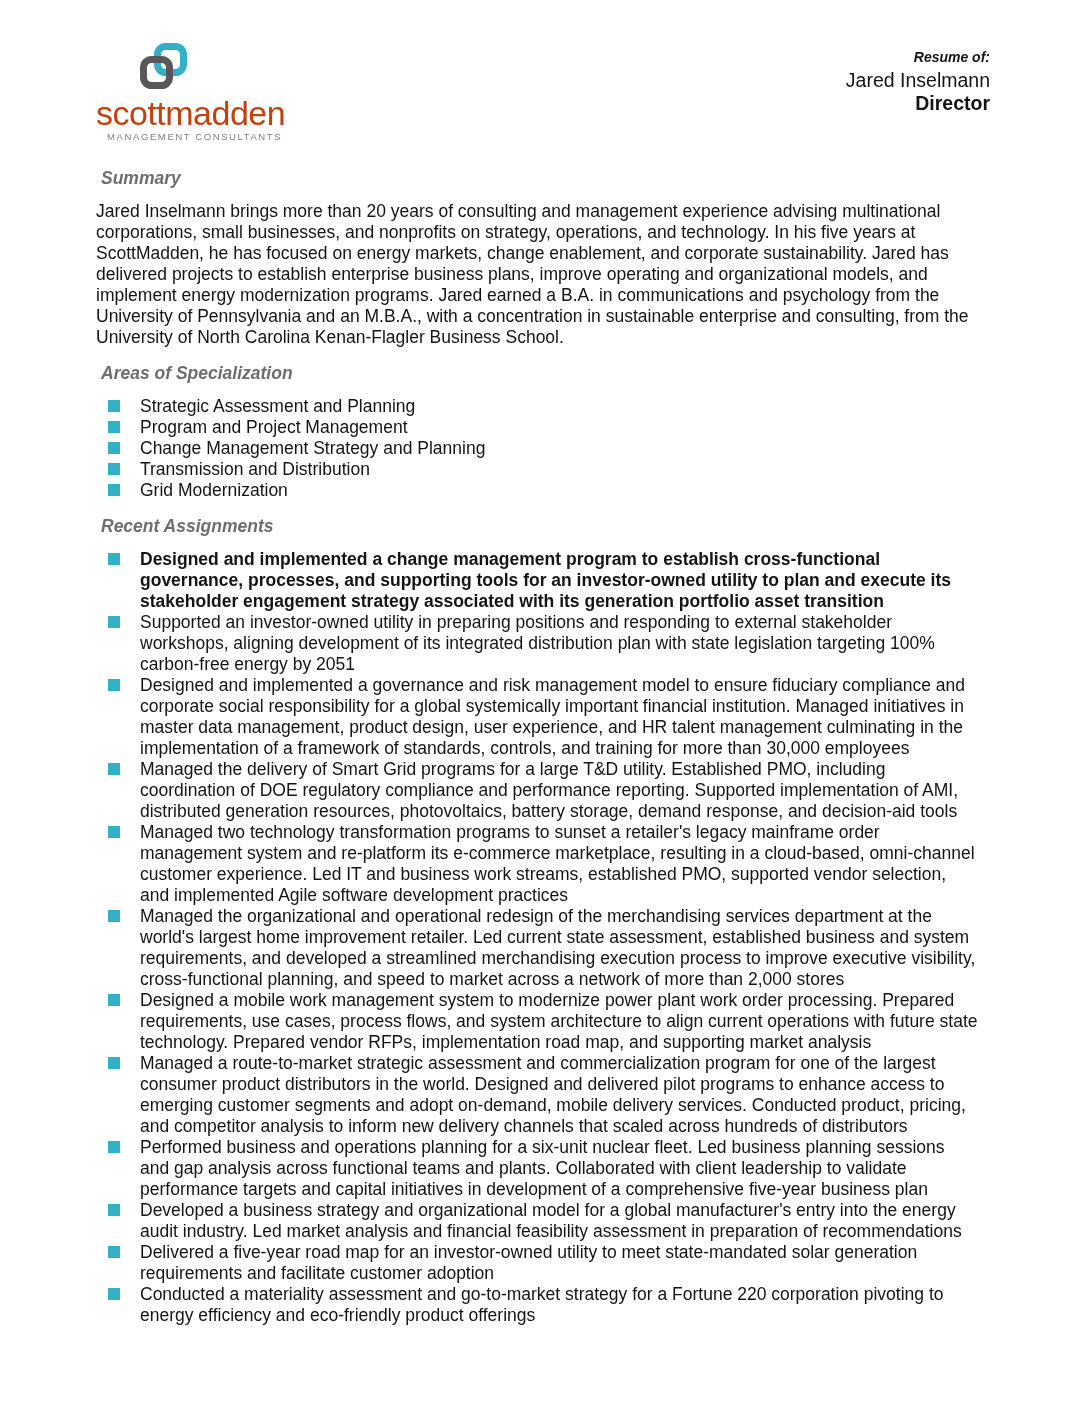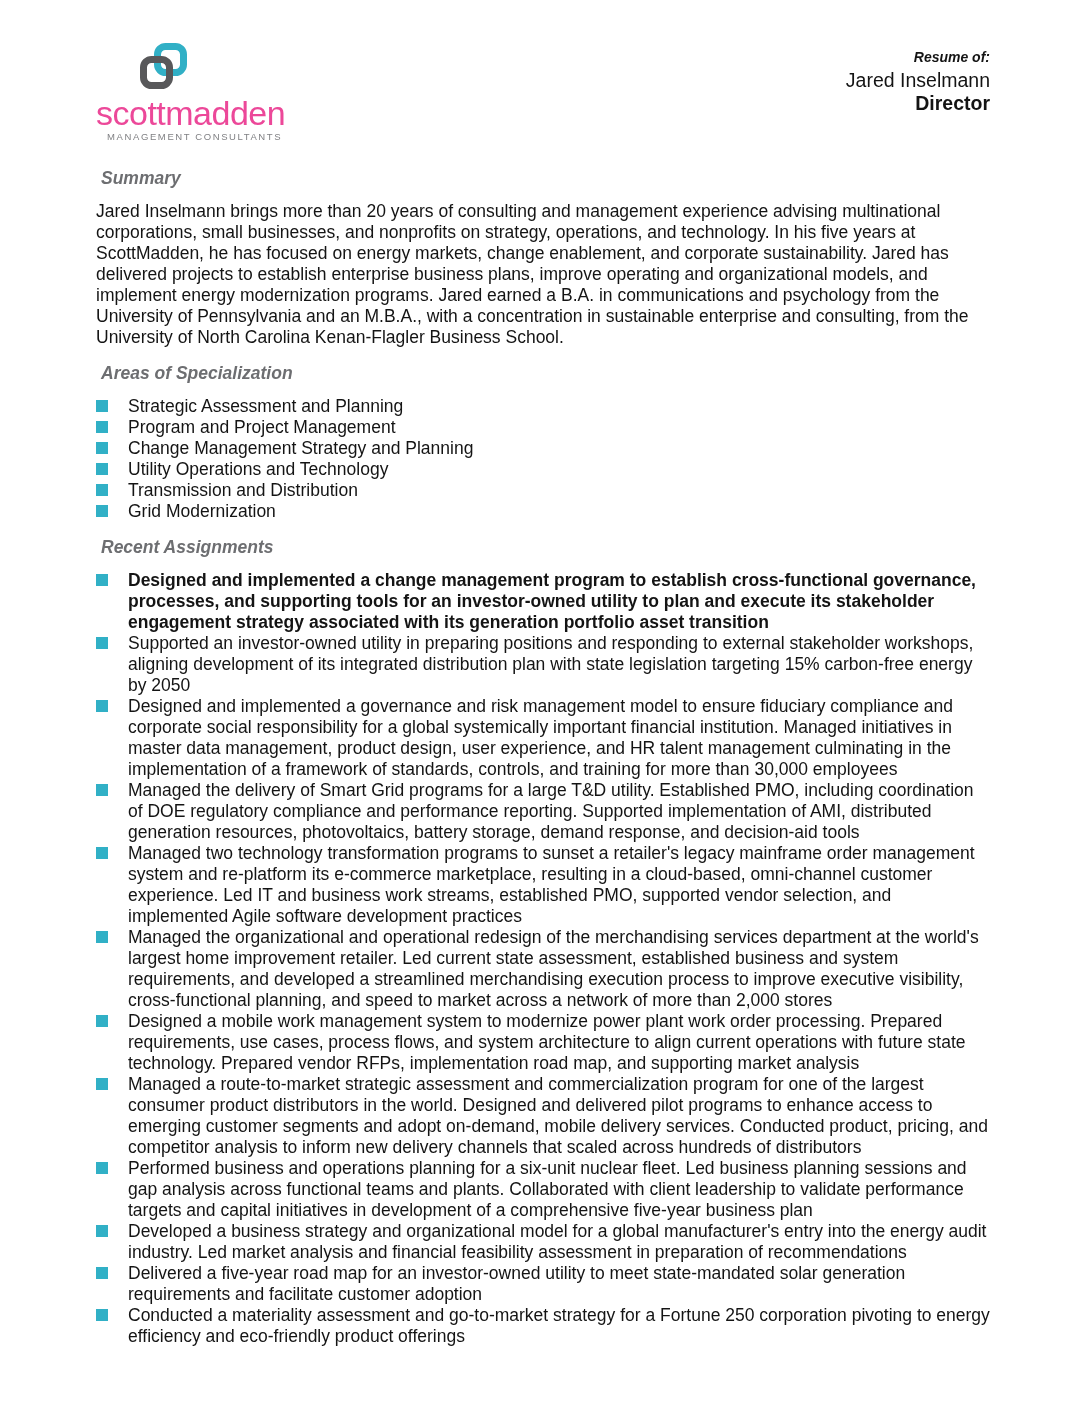--- a/index.html
+++ b/index.html
@@ -15,21 +15,21 @@
   }
   
   .header{display:flex;justify-content:space-between;align-items:flex-start;margin-bottom:24px;}
   .logo{display:inline-block;}
   .logo-icon{display:block;margin:2px 0 0 43px;}
   .logo-wordmark{
     display:block;
     font-size:34px;
     line-height:34px;
     letter-spacing:-0.5px;
-    color:#ec4899;
+    color:#c2410c;
     margin-top:2px;
   }
   .logo-tagline{
     display:block;
     text-align:right;
     font-size:9.5px;
     line-height:14px;
     letter-spacing:1.6px;
     color:#808184;
     padding-right:3px;
@@ -46,21 +46,21 @@
     font-style:italic;
     color:#6d6e71;
     margin:0 0 12px 5px;
   }
   .summary-text{
     font-size:17.5px;
     line-height:21px;
     margin:0 0 15px 0;
   }
   .section{margin-bottom:15px;}
-  ul.bullet-list{list-style:none;margin:0;padding:0;}
+  ul.bullet-list{list-style:none;margin:12px;padding:0;}
   ul.bullet-list li{
     position:relative;
     padding-left:32px;
     font-size:17.5px;
     line-height:21px;
   }
   ul.bullet-list li.bold{font-weight:bold;}
   .bullet-square{
     position:absolute;
     left:0;
@@ -110,44 +110,40 @@
         <li>
           <span class="bullet-square"></span>
           <span>Program and Project Management</span>
         </li>
         <li>
           <span class="bullet-square"></span>
           <span>Change Management Strategy and Planning</span>
         </li>
         <li>
           <span class="bullet-square"></span>
-          <span>Utility Operations and Technology</span>
-        </li>
-        <li>
-          <span class="bullet-square"></span>
           <span>Transmission and Distribution</span>
         </li>
         <li>
           <span class="bullet-square"></span>
           <span>Grid Modernization</span>
         </li>
       </ul>
   </div>
 
   <div class="section">
     <h2 class="section-heading">Recent Assignments</h2>
     <ul class="bullet-list">
 
     <li class="bold">
           <span class="bullet-square"></span>
           <span>Designed and implemented a change management program to establish cross-functional governance, processes, and supporting tools for an investor-owned utility to plan and execute its stakeholder engagement strategy associated with its generation portfolio asset transition</span>
         </li>
         <li>
           <span class="bullet-square"></span>
-          <span>Supported an investor-owned utility in preparing positions and responding to external stakeholder workshops, aligning development of its integrated distribution plan with state legislation targeting 15% carbon-free energy by 2050</span>
+          <span>Supported an investor-owned utility in preparing positions and responding to external stakeholder workshops, aligning development of its integrated distribution plan with state legislation targeting 100% carbon-free energy by 2051</span>
         </li>
         <li>
           <span class="bullet-square"></span>
           <span>Designed and implemented a governance and risk management model to ensure fiduciary compliance and corporate social responsibility for a global systemically important financial institution. Managed initiatives in master data management, product design, user experience, and HR talent management culminating in the implementation of a framework of standards, controls, and training for more than 30,000 employees</span>
         </li>
         <li>
           <span class="bullet-square"></span>
           <span>Managed the delivery of Smart Grid programs for a large T&amp;D utility. Established PMO, including coordination of DOE regulatory compliance and performance reporting. Supported implementation of AMI, distributed generation resources, photovoltaics, battery storage, demand response, and decision-aid tools</span>
         </li>
         <li>
@@ -173,18 +169,18 @@
         <li>
           <span class="bullet-square"></span>
           <span>Developed a business strategy and organizational model for a global manufacturer's entry into the energy audit industry. Led market analysis and financial feasibility assessment in preparation of recommendations</span>
         </li>
         <li>
           <span class="bullet-square"></span>
           <span>Delivered a five-year road map for an investor-owned utility to meet state-mandated solar generation requirements and facilitate customer adoption</span>
         </li>
         <li>
           <span class="bullet-square"></span>
-          <span>Conducted a materiality assessment and go-to-market strategy for a Fortune 250 corporation pivoting to energy efficiency and eco-friendly product offerings</span>
+          <span>Conducted a materiality assessment and go-to-market strategy for a Fortune 220 corporation pivoting to energy efficiency and eco-friendly product offerings</span>
         </li>
       </ul>
   </div>
 
 </div>
 
 </body></html>

